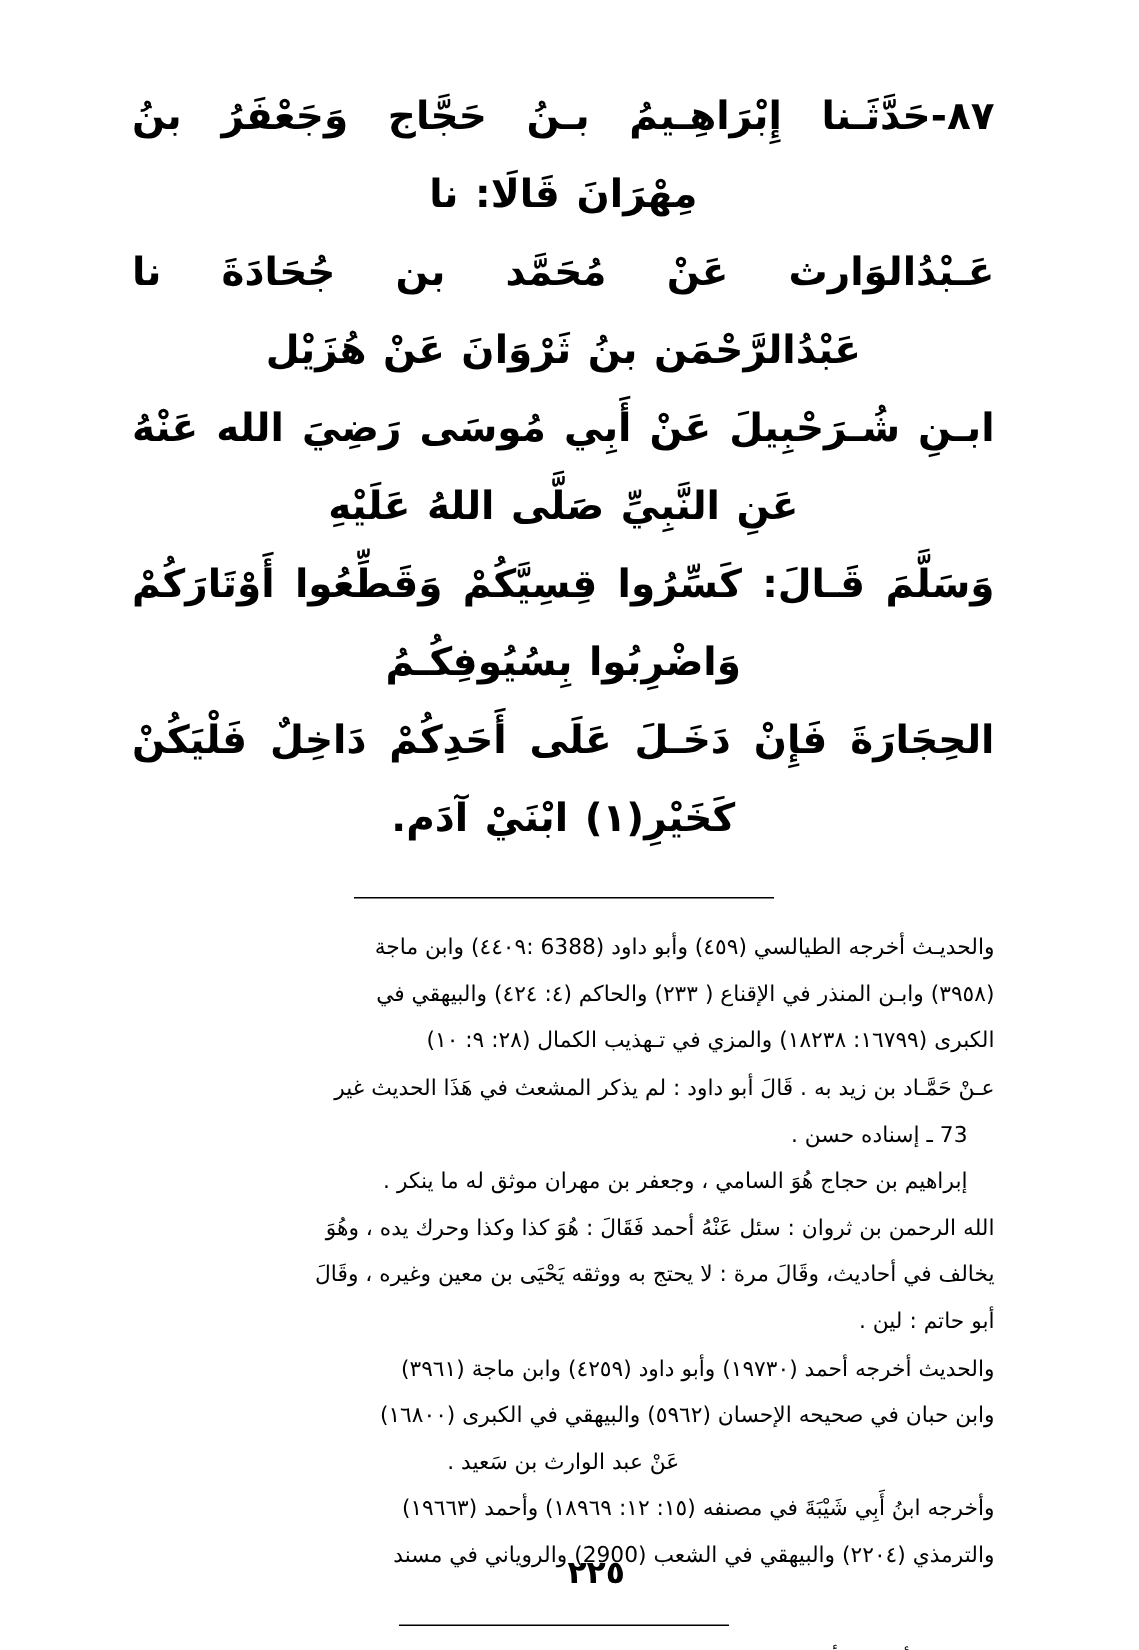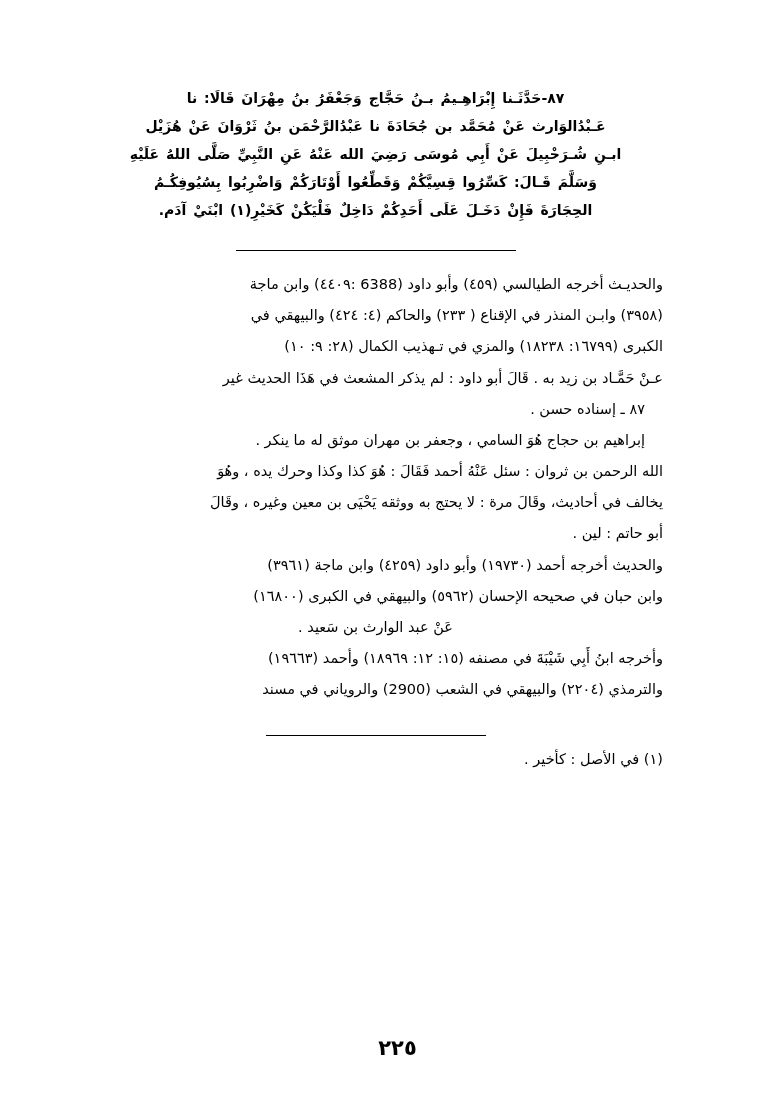--- a/index.html
+++ b/index.html
@@ -22,27 +22,26 @@
     height: 1100px;
     box-sizing: border-box;
     padding: 52px 96px 0 88px;
     direction: rtl;
   }
 
   
   .hadith {
     font-family: "DejaVu Sans", sans-serif;
     font-weight: bold;
-    font-size: 14px;
+    font-size: 26px;
     line-height: 2.0;
     text-align: justify;
     text-align-last: center;
     letter-spacing: 0px;
     word-spacing: 2px;
-    margin-top: 32px;
   }
   .hadith p { margin: 0; }
 
   
   .rule-wrap {
     margin-top: 26px;
     margin-bottom: 18px;
     display: flex;
     justify-content: center;
   }
@@ -112,21 +111,21 @@
 
   <div class="rule-wrap">
     <div class="rule"></div>
   </div>
 
   <div class="commentary">
     <p class="block">والحديـث أخرجه الطيالسي (٤٥٩) وأبو داود (6388 :٤٤٠٩) وابن ماجة</p>
     <p class="block">(٣٩٥٨) وابـن المنذر في الإقناع ( ٢٣٣) والحاكم (٤: ٤٢٤) والبيهقي في</p>
     <p class="block">الكبرى (١٦٧٩٩: ١٨٢٣٨) والمزي في تـهذيب الكمال (٢٨: ٩: ١٠)</p>
     <p class="block">عـنْ حَمَّـاد بن زيد به . قَالَ أبو داود : لم يذكر المشعث في هَذَا الحديث غير</p>
-    <p class="block indent">٨٧ ـ إسناده حسن .</p>
+    <p class="block indent">73 ـ إسناده حسن .</p>
     <p class="block indent">إبراهيم بن حجاج هُوَ السامي ، وجعفر بن مهران موثق له ما ينكر .</p>
     <p class="block">الله الرحمن بن ثروان : سئل عَنْهُ أحمد فَقَالَ : هُوَ كذا وكذا وحرك يده ، وهُوَ</p>
     <p class="block">يخالف في أحاديث، وقَالَ مرة : لا يحتج به ووثقه يَحْيَى بن معين وغيره ، وقَالَ</p>
     <p class="block">أبو حاتم : لين .</p>
     <p class="block">والحديث أخرجه أحمد (١٩٧٣٠) وأبو داود (٤٢٥٩) وابن ماجة (٣٩٦١)</p>
     <p class="block">وابن حبان في صحيحه الإحسان (٥٩٦٢) والبيهقي في الكبرى (١٦٨٠٠)</p>
     <p class="block center-last">عَنْ عبد الوارث بن سَعيد .</p>
     <p class="block">وأخرجه ابنُ أَبِي شَيْبَةَ في مصنفه (١٥: ١٢: ١٨٩٦٩) وأحمد (١٩٦٦٣)</p>
     <p class="block">والترمذي (٢٢٠٤) والبيهقي في الشعب (2900) والروياني في مسند</p>
   </div>

